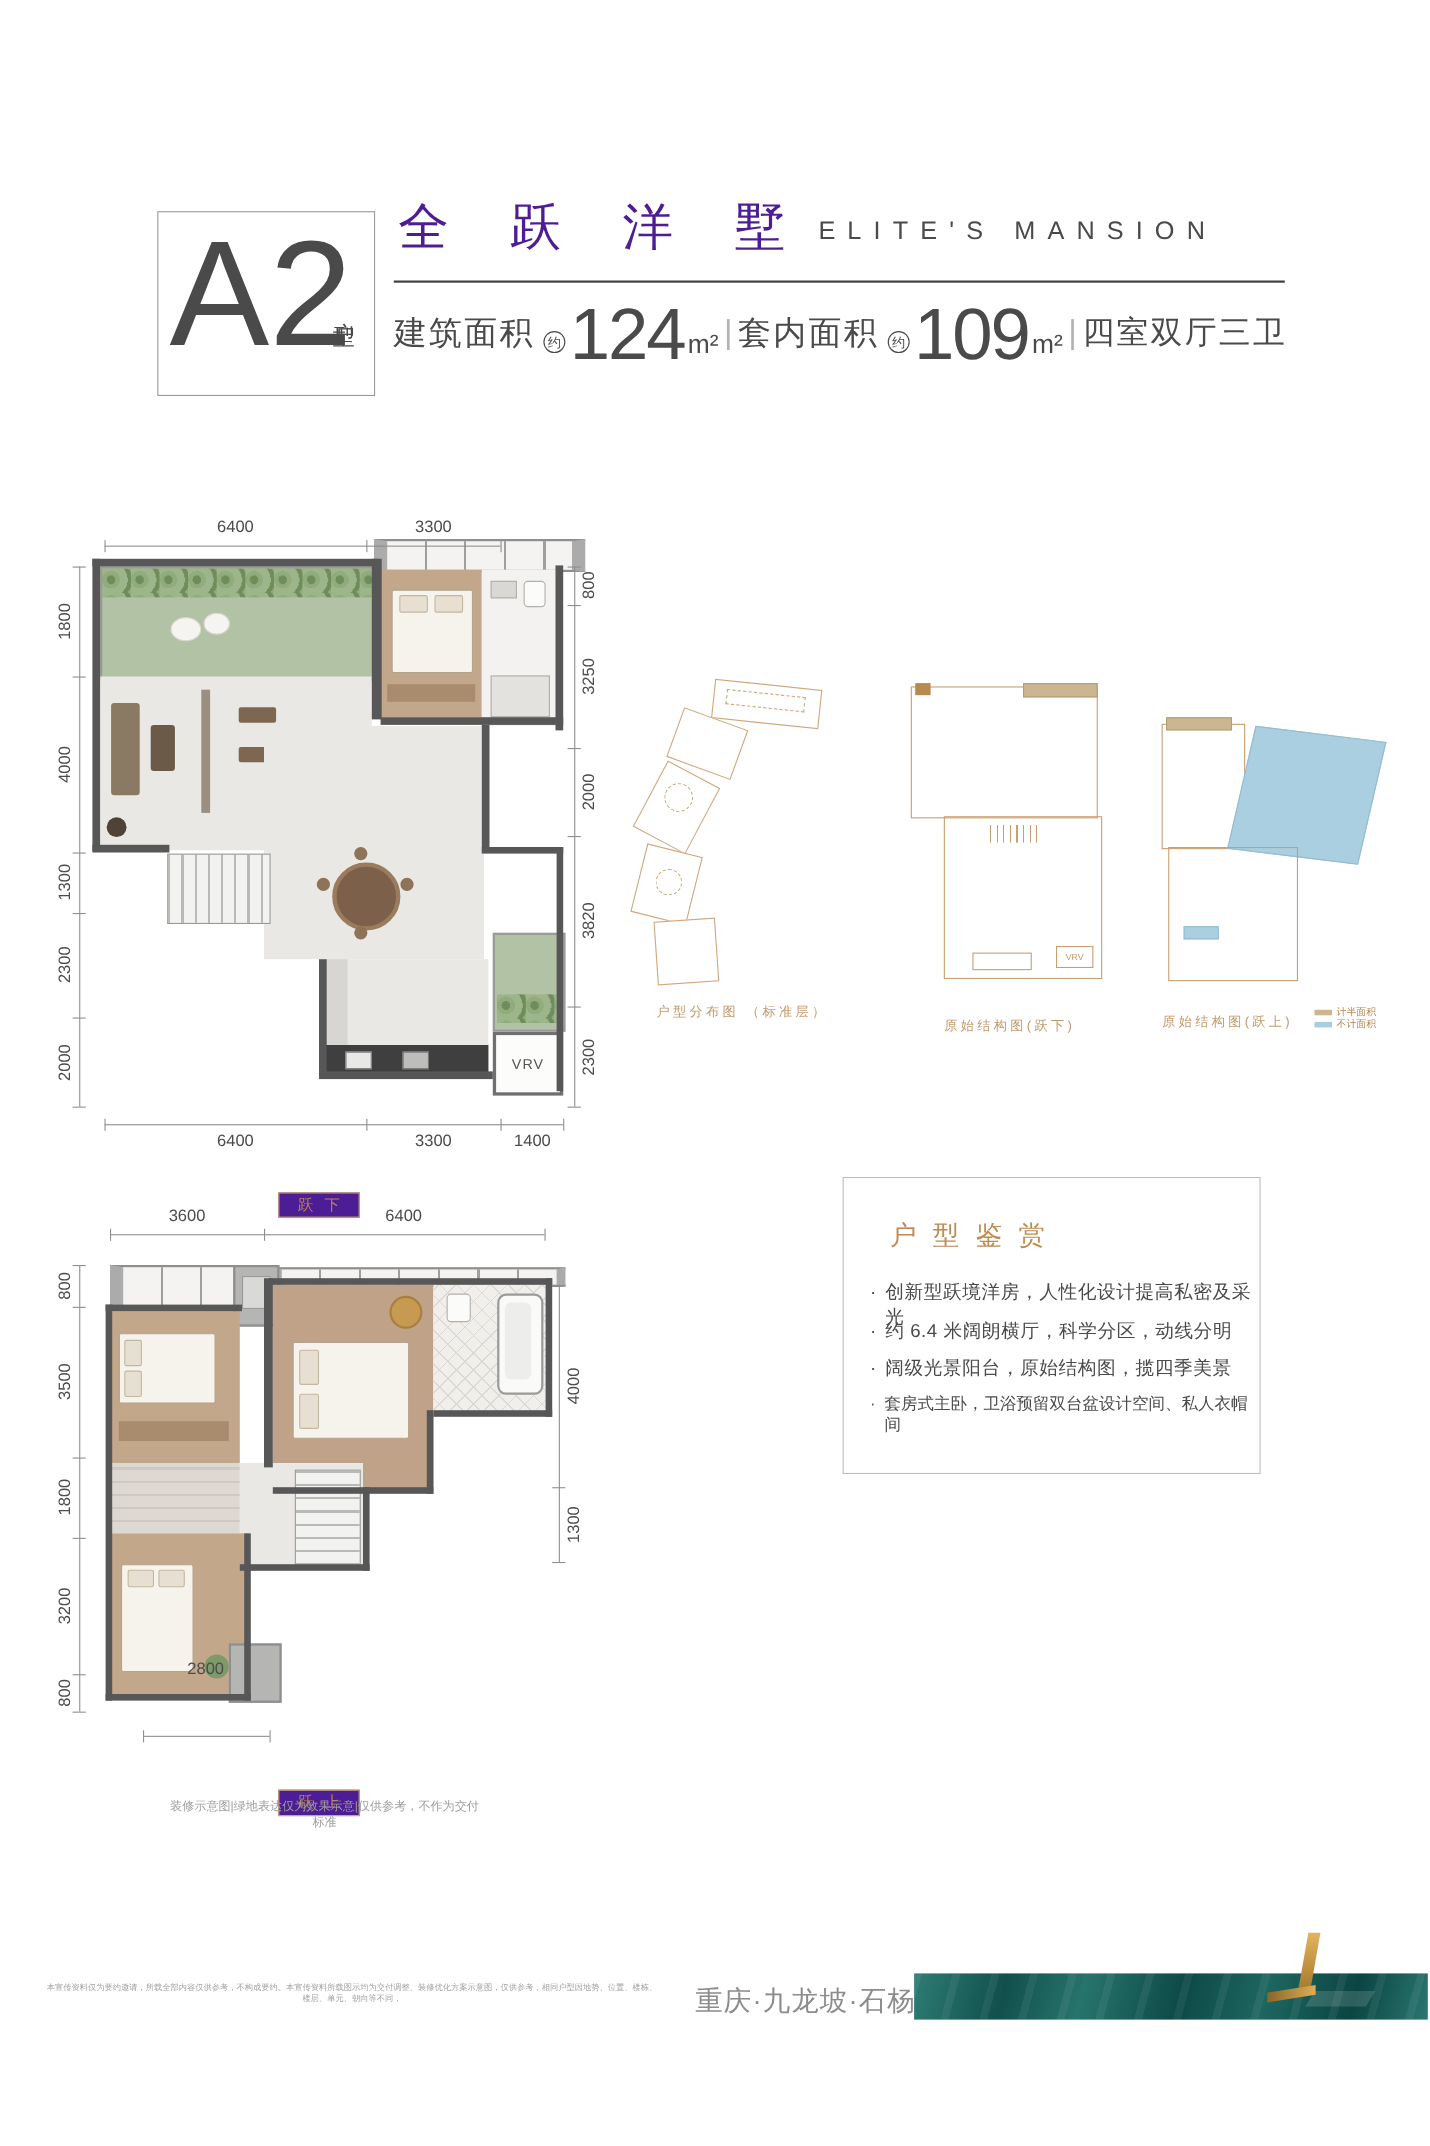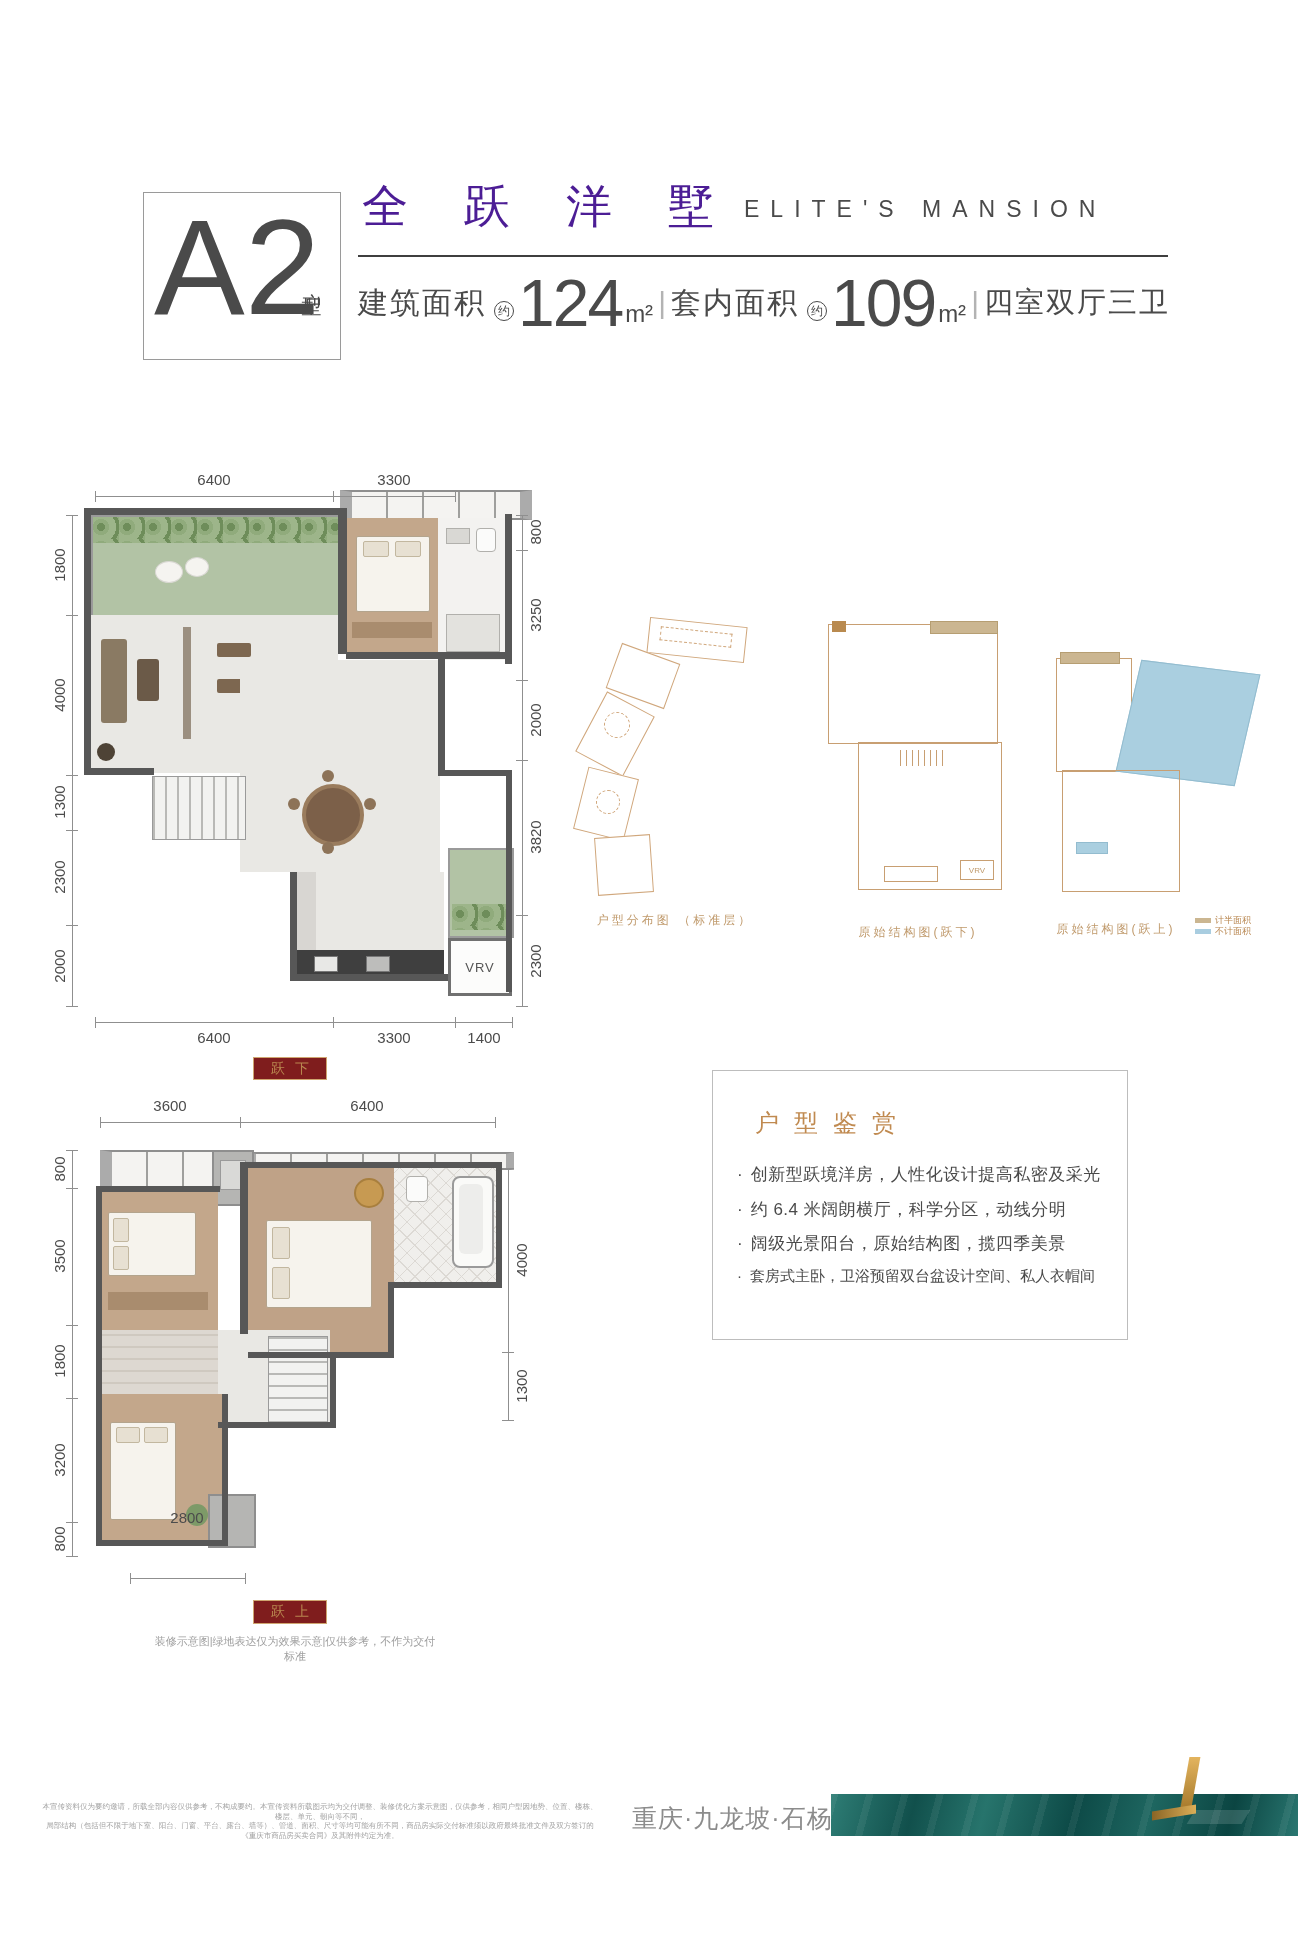--- a/index.html
+++ b/index.html
@@ -27,21 +27,21 @@
       background-size:26px 22px;}
   .stone{position:absolute;background:#f5f4f0;border-radius:50%;border:1px solid #d8d7d2;}
   .stairs1{position:absolute;background:repeating-linear-gradient(90deg,#b9b9b6 0 2px,transparent 2px 12px),#f2f2f0;border:1px solid #9a9a9a;}
   .stairs2{position:absolute;background:repeating-linear-gradient(0deg,#b9b9b6 0 2px,transparent 2px 12px),#f2f2f0;border:1px solid #9a9a9a;}
   .bed{position:absolute;background:#f6f3ed;border:1px solid #b3a48d;border-radius:2px;}
   .pillow{position:absolute;background:#e7e0d2;border:1px solid #c2b79f;border-radius:2px;}
   .bathx{background:repeating-linear-gradient(45deg,transparent 0 10px,#dcd9d4 10px 11px),
          repeating-linear-gradient(-45deg,transparent 0 10px,#dcd9d4 10px 11px),#f0efec;}
   
   .capbox{position:absolute;border:1px solid #cfa670;color:#b8864f;font-size:14px;
-          letter-spacing:10px;padding-left:10px;text-align:center;line-height:21px;background:#7f1d1d;}
+          letter-spacing:10px;padding-left:10px;text-align:center;line-height:21px;background:#4c1d95;margin-top:27px;}
   
   .od{position:absolute;border:1px solid #d0a77c;background:#fff;}
   .odcap{position:absolute;font-size:12px;letter-spacing:3px;color:#c09a6c;text-align:center;}
   
   .feat{position:absolute;border:1px solid #bdbdbd;background:#fff;}
   
   .teal{position:absolute;background:
      repeating-linear-gradient(105deg,rgba(255,255,255,.06) 0 7px,rgba(0,0,0,0) 7px 34px),
      linear-gradient(105deg,#2e7d75 0%,#11504c 18%,#27746c 33%,#0d4a47 52%,#1e6660 68%,#0b4542 85%,#2a7771 100%);}
   .smalltxt{color:#a2a2a2;font-size:7.5px;line-height:9.5px;text-align:center;}
@@ -221,21 +221,21 @@
 
   <div class="abs" style="left:1195px;top:914px;display:flex;align-items:center;gap:4px;">
     <span style="display:inline-block;width:16px;height:5px;background:#cbb691;"></span>
     <span style="font-size:9px;color:#b8864f;">计半面积</span>
   </div>
   <div class="abs" style="left:1195px;top:925px;display:flex;align-items:center;gap:4px;">
     <span style="display:inline-block;width:16px;height:5px;background:#a9cde0;"></span>
     <span style="font-size:9px;color:#b8864f;">不计面积</span>
   </div>
 
-  <div class="feat" style="left:712px;top:1070px;width:378px;height:268px;padding-left:36px;">
+  <div class="feat" style="left:766px;top:1070px;width:378px;height:268px;">
     <div class="abs" style="left:42px;top:36px;font-size:24px;font-weight:500;letter-spacing:15px;color:#c08a50;">户型鉴赏</div>
     <div class="abs" style="left:24px;top:92px;display:flex;align-items:baseline;gap:8px;">
       <span style="font-size:17px;">·</span>
       <span style="font-size:17px;letter-spacing:.5px;">创新型跃境洋房，人性化设计提高私密及采光</span>
     </div>
     <div class="abs" style="left:24px;top:127px;display:flex;align-items:baseline;gap:8px;">
       <span style="font-size:17px;">·</span>
       <span style="font-size:17px;letter-spacing:.5px;">约 6.4 米阔朗横厅，科学分区，动线分明</span>
     </div>
     <div class="abs" style="left:24px;top:161px;display:flex;align-items:baseline;gap:8px;">
@@ -335,21 +335,20 @@
   <div class="tick" style="left:130px;top:1573px;width:1px;height:11px;"></div>
   <div class="tick" style="left:245px;top:1573px;width:1px;height:11px;"></div>
   <div class="dim" style="left:162px;top:1510px;width:50px;">2800</div>
 
   <div class="capbox" style="left:253px;top:1600px;width:62px;height:22px;">跃上</div>
 
   <div class="abs" style="left:150px;top:1634px;width:290px;font-size:11px;color:#9e9e9e;text-align:center;">装修示意图|绿地表达仅为效果示意|仅供参考，不作为交付标准</div>
 
   <div class="abs smalltxt" style="left:40px;top:1802px;width:560px;">
     <div>本宣传资料仅为要约邀请，所载全部内容仅供参考，不构成要约。本宣传资料所载图示均为交付调整、装修优化方案示意图，仅供参考，相同户型因地势、位置、楼栋、楼层、单元、朝向等不同，</div>
-    <div>局部结构（包括但不限于地下室、阳台、门窗、平台、露台、墙等）、管道、面积、尺寸等均可能有所不同，商品房实际交付标准须以政府最终批准文件及双方签订的《重庆市商品房买卖合同》及其附件约定为准。</div>
   </div>
   <div class="abs" style="left:632px;top:1802px;font-size:25px;letter-spacing:1px;color:#8c8c8c;white-space:nowrap;">重庆·九龙坡·石杨路</div>
   <div class="teal" style="left:831px;top:1794px;width:467px;height:42px;">
     <div class="abs" style="left:360px;top:16px;width:55px;height:14px;background:rgba(255,255,255,.14);transform:skewX(-32deg);"></div>
   </div>
   <div class="abs" style="left:1354px;"></div>
 
   <div class="abs" style="left:1185px;top:1757px;width:11px;height:50px;background:linear-gradient(180deg,#e3b45e,#a97c2e);transform:skewX(-10deg);"></div>
   <div class="abs" style="left:1152px;top:1808px;width:44px;height:9px;background:linear-gradient(90deg,#8a6526,#dcae57);transform:skewY(-9deg);"></div>
 

